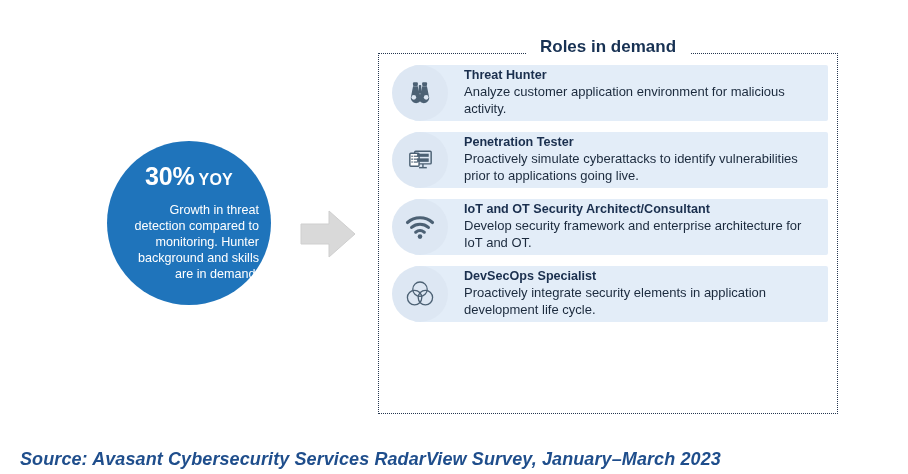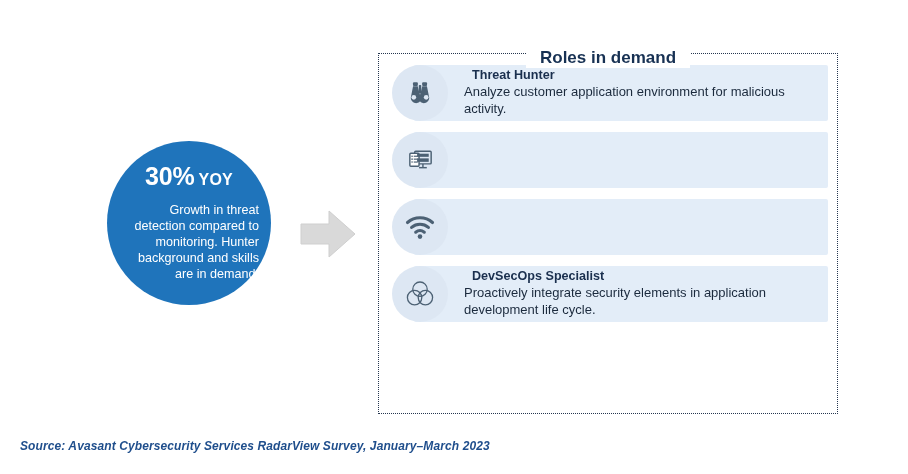--- a/index.html
+++ b/index.html
@@ -75,21 +75,21 @@
     left: 378px;
     top: 53px;
     width: 460px;
     height: 361px;
     border: 1.4px dotted #26364f;
     box-sizing: border-box;
   }
   #panel-title-wrap {
     position: absolute;
     left: 378px;
-    top: 47px;
+    top: 36px;
     width: 460px;
     display: flex;
     justify-content: center;
     z-index: 3;
   }
   #panel-title-wrap span {
     background: #ffffff;
     padding: 0 14px;
     font-size: 17px;
     font-weight: bold;
@@ -140,35 +140,34 @@
     z-index: 2;
     margin-left: 16px;
     padding-right: 14px;
   }
   .role-title {
     font-size: 12.6px;
     font-weight: bold;
     color: #1a2f4e;
     line-height: 1.25;
     margin-bottom: 1px;
-    margin-left: 8px;
   }
   .role-desc {
     font-size: 13px;
     color: #1b2a3d;
     line-height: 1.3;
     max-width: 352px;
   }
 
   
   #source-note {
     position: absolute;
     left: 20px;
-    top: 439px;
-    font-size: 12px;
+    top: 449px;
+    font-size: 18px;
     font-style: italic;
     font-weight: bold;
     color: #1f4e8c;
     letter-spacing: 0.1px;
   }
 </style>
 </head>
 <body>
 
 <div id="stat-circle">
@@ -228,34 +227,42 @@
           <rect x="12.5" y="13.8" width="12" height="3.6"></rect>
           <circle cx="7.3" cy="11.6" r="0.85"></circle>
           <circle cx="7.3" cy="14.6" r="0.85"></circle>
           <circle cx="7.3" cy="17.6" r="0.85"></circle>
           <rect x="9" y="11" width="4.2" height="1.2"></rect>
           <rect x="9" y="14" width="4.2" height="1.2"></rect>
           <rect x="9" y="17" width="4.2" height="1.2"></rect>
         </g>
       </svg>
     </div>
+    <div class="role-text">
+      <div class="role-title">Penetration Tester</div>
+      <div class="role-desc">Proactively simulate cyberattacks to identify vulnerabilities prior to applications going live.</div>
+    </div>
   </div>
 
   <div class="role-row">
     <div class="role-band"></div>
     <div class="role-icon-circle">
       <svg width="32" height="32" viewBox="0 0 32 32" aria-hidden="true">
         <g fill="none" stroke="#4c6174" stroke-linecap="round">
           <path d="M3.5 11.5 a19 19 0 0 1 25 0" stroke-width="3.1"></path>
           <path d="M7.6 16.4 a13 13 0 0 1 16.8 0" stroke-width="3.1"></path>
           <path d="M11.7 21.2 a7 7 0 0 1 8.6 0" stroke-width="3.1"></path>
         </g>
         <circle cx="16" cy="25.6" r="2.3" fill="#4c6174"></circle>
       </svg>
     </div>
+    <div class="role-text">
+      <div class="role-title">IoT and OT Security Architect/Consultant</div>
+      <div class="role-desc">Develop security framework and enterprise architecture for IoT and OT.</div>
+    </div>
   </div>
 
   <div class="role-row">
     <div class="role-band"></div>
     <div class="role-icon-circle">
       <svg width="32" height="32" viewBox="0 0 32 32" aria-hidden="true">
         <g fill="none" stroke="#4c6174" stroke-width="1.3">
           <circle cx="16" cy="11.2" r="7.2"></circle>
           <circle cx="10.6" cy="19.6" r="7.2"></circle>
           <circle cx="21.4" cy="19.6" r="7.2"></circle>

